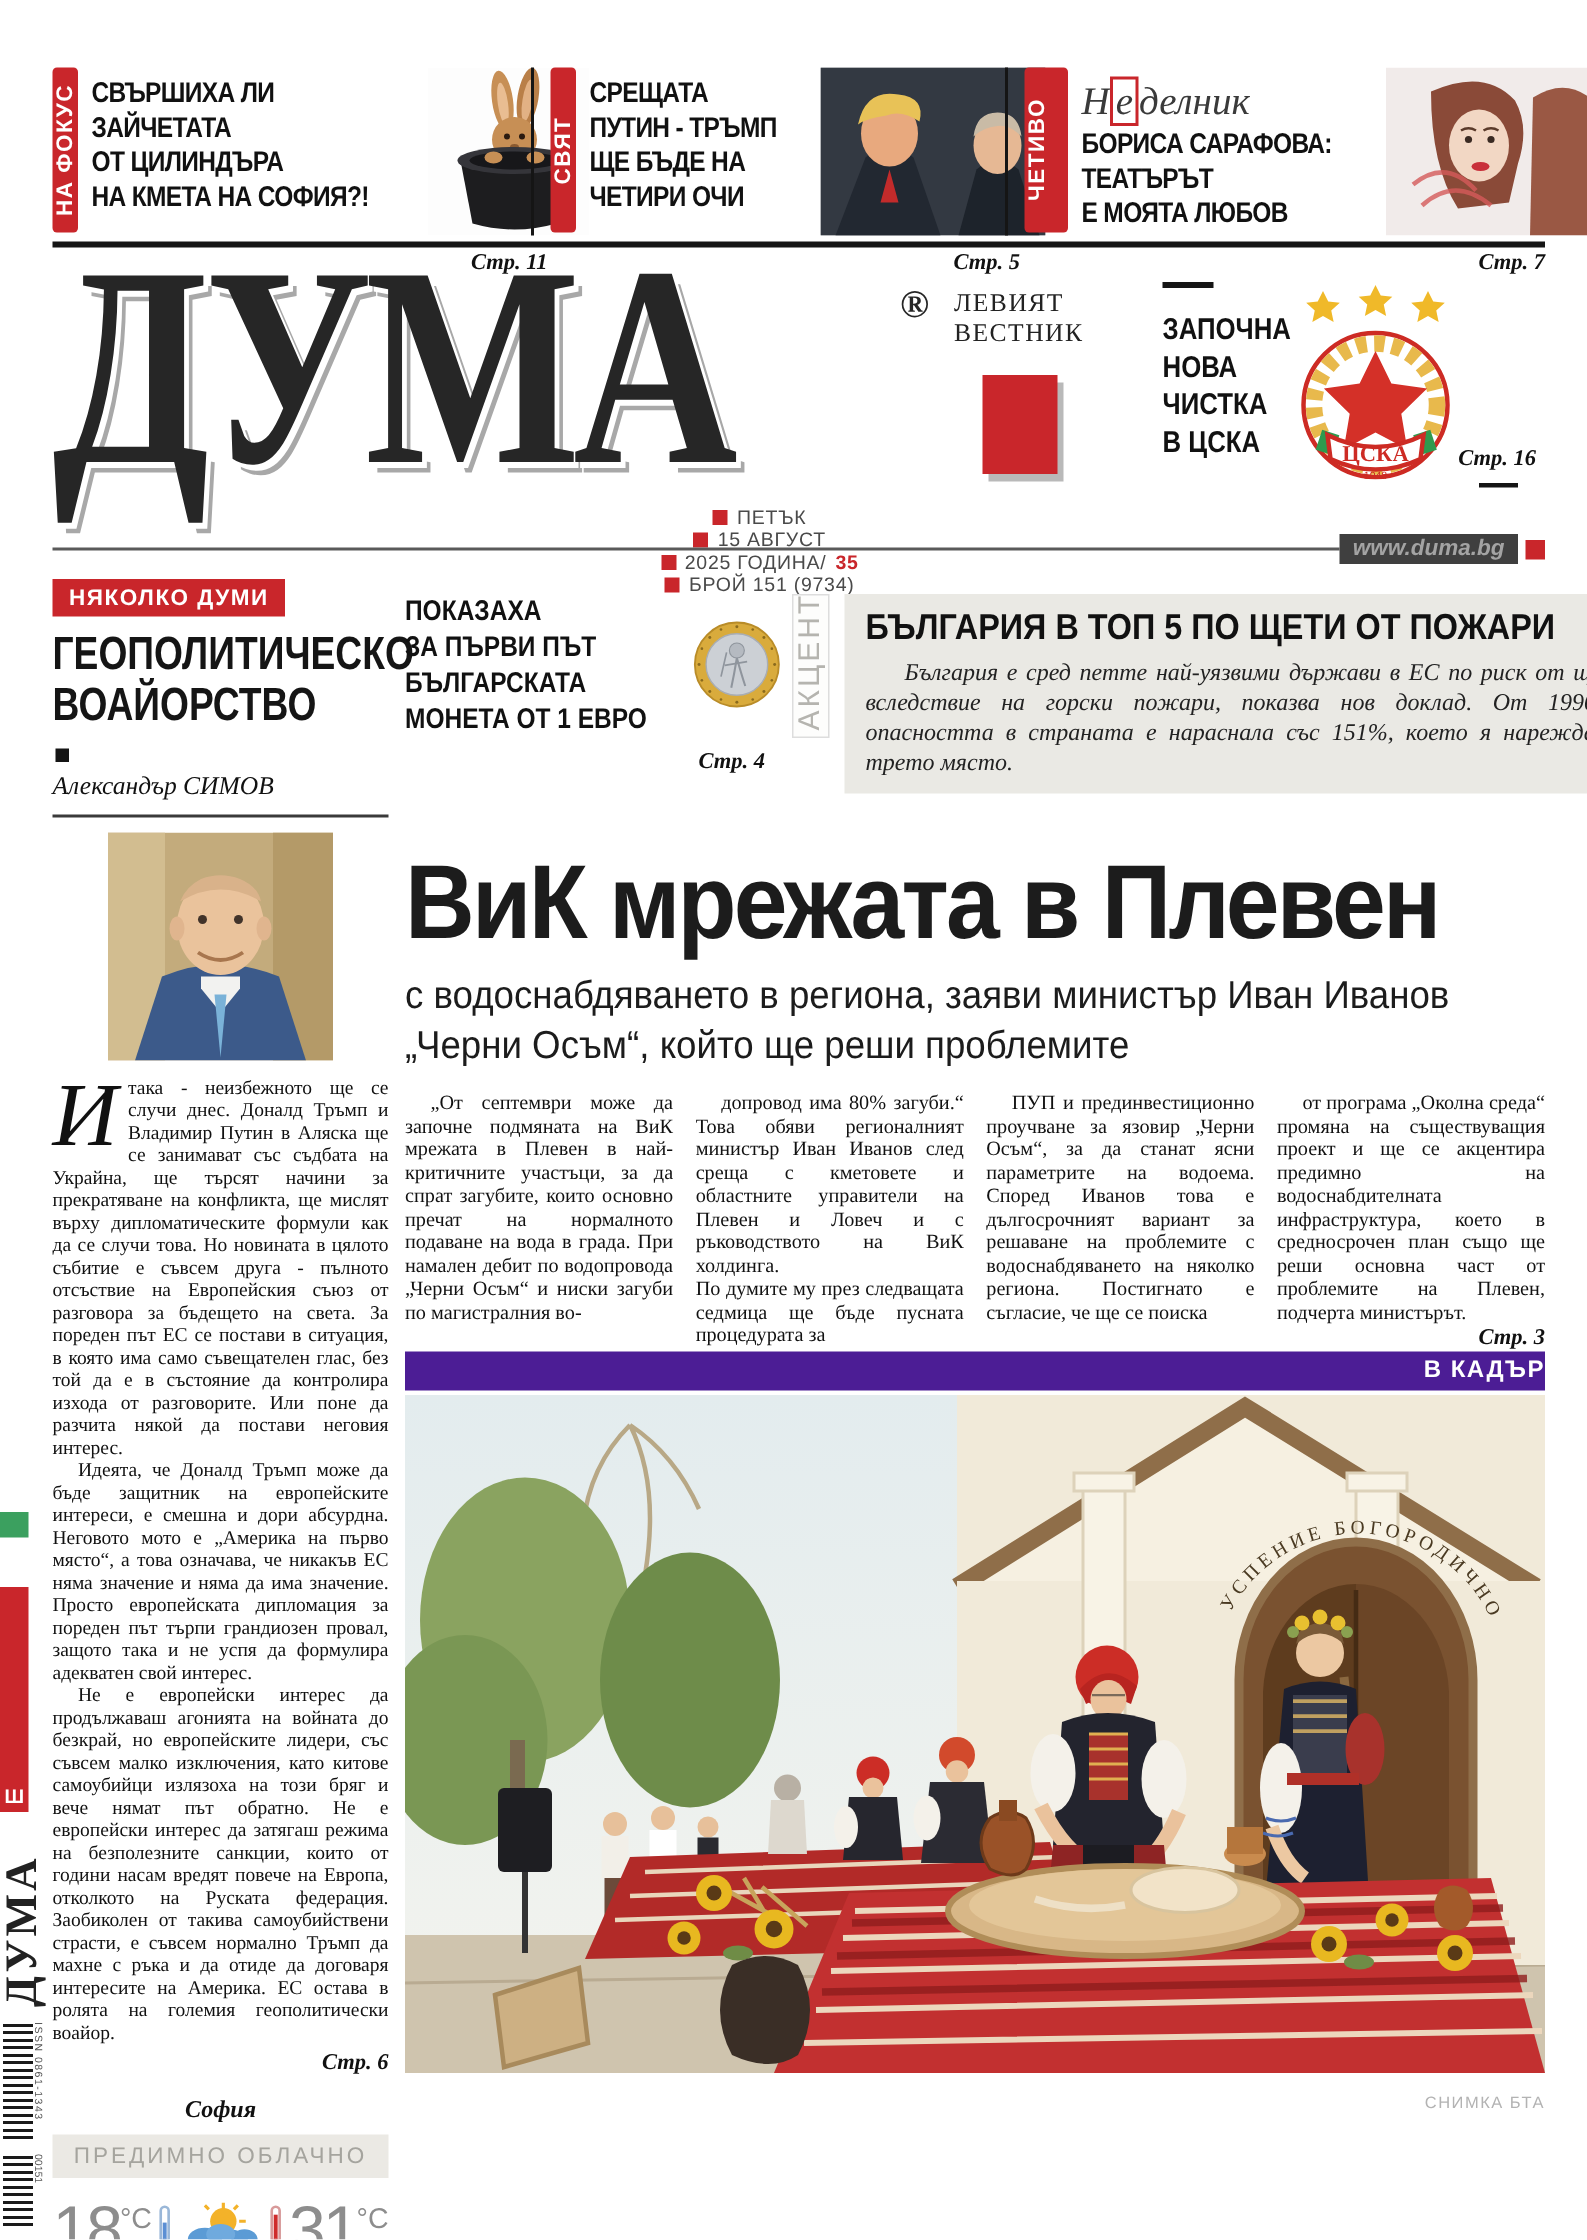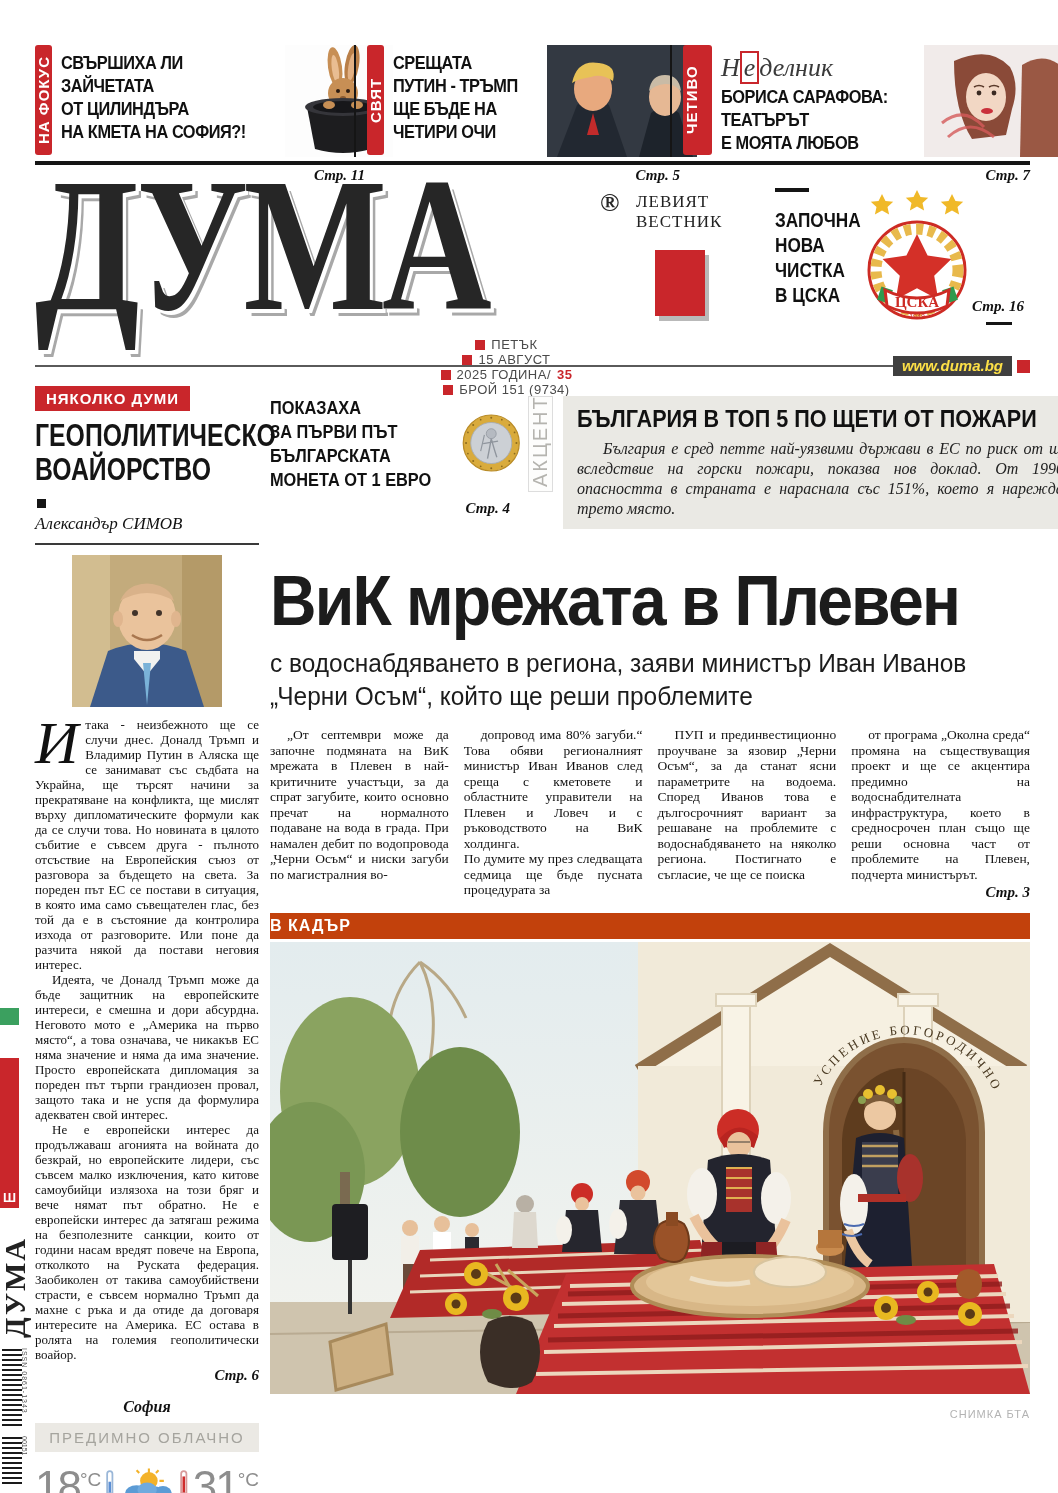--- a/index.html
+++ b/index.html
@@ -55,21 +55,21 @@
   .cska-dash2 { position:absolute; right:18px; top:136px; width:26px; height:3px; background:#151515; }
 
   .dateline { position:absolute; left:35px; top:337px; width:995px; display:flex; align-items:center;
               font:13px "Liberation Sans", sans-serif; color:#4a4a4a; letter-spacing:.5px;flex-direction:column; }
   .dl-item { display:flex; align-items:center; gap:6px; margin-right:52px; }
   .dl-item i { width:10px; height:10px; background:#c9262b; }
   .dl-num { color:#c9262b; font-weight:bold; }
   .price { margin-left:auto; margin-right:188px; font:bold italic 19px "Liberation Serif", serif; color:#111; }
   .siteline { position:absolute; left:35px; top:356px; width:995px; display:flex; align-items:center; }
   .siteline .rule { flex:1; border-top:2px solid #5a5a5a; }
-  .site-box { background:#3f3f3f; color:#fde047; font:bold italic 15px "Liberation Sans", sans-serif; padding:1px 9px 2px; }
+  .site-box { background:#3f3f3f; color:#a3a3a3; font:bold italic 15px "Liberation Sans", sans-serif; padding:1px 9px 2px; }
   .site-sq { width:13px; height:13px; background:#c9262b; margin-left:5px; }
 
   
   .leftcol { position:absolute; left:35px; top:386px; width:224px; }
   .rubric { display:inline-block; background:#c9262b; color:#fff; font:bold 15px "Liberation Sans", sans-serif;
             letter-spacing:1px; padding:4px 11px; }
   .op-title { margin-top:8px; font:bold 31px/34px "Liberation Sans", sans-serif; color:#151515; }
   .op-bullet { width:9px; height:9px; background:#151515; margin:12px 0 6px 2px; }
   .op-author { font:italic 17px "Liberation Serif", serif; }
   .op-rule { border-top:2px solid #3a3a3a; margin:9px 0 10px; }
@@ -104,21 +104,21 @@
   .headline { margin-top:17px; font:bold 70px/63px "Liberation Sans", sans-serif; letter-spacing:-2px; color:#1c1c1c; }
   .headline .sq { transform:scaleX(.92); }
   .subhead { margin-top:14px; font:26px/33px "Liberation Sans", sans-serif; color:#1c1c1c; }
   .subhead .sq { transform:scaleX(.94); }
 
   .cols { display:flex; gap:15px; margin-top:14px; }
   .cols > div { flex:1; }
   .bodytext { font:13.5px/15.5px "Liberation Serif", serif; text-align:justify; text-indent:17px; white-space:pre-line; }
   .col-ref { text-align:right; margin-top:2px; }
 
-  .kadar { margin-top:12px; background:#c2410c; color:#fff; text-align:left;
+  .kadar { background:#4c1d95; color:#fff; text-align:right;
            font:bold 16px "Liberation Sans", sans-serif; letter-spacing:1px; padding:4px 0; }
   .photo { margin-top:3px; display:block; }
   .credit { text-align:right; font:11px "Liberation Sans", sans-serif; color:#b3b3b3; letter-spacing:1px; margin-top:14px; }
 </style>
 </head>
 <body>
 
 <div id="page">
 
   <aside class="spine">

